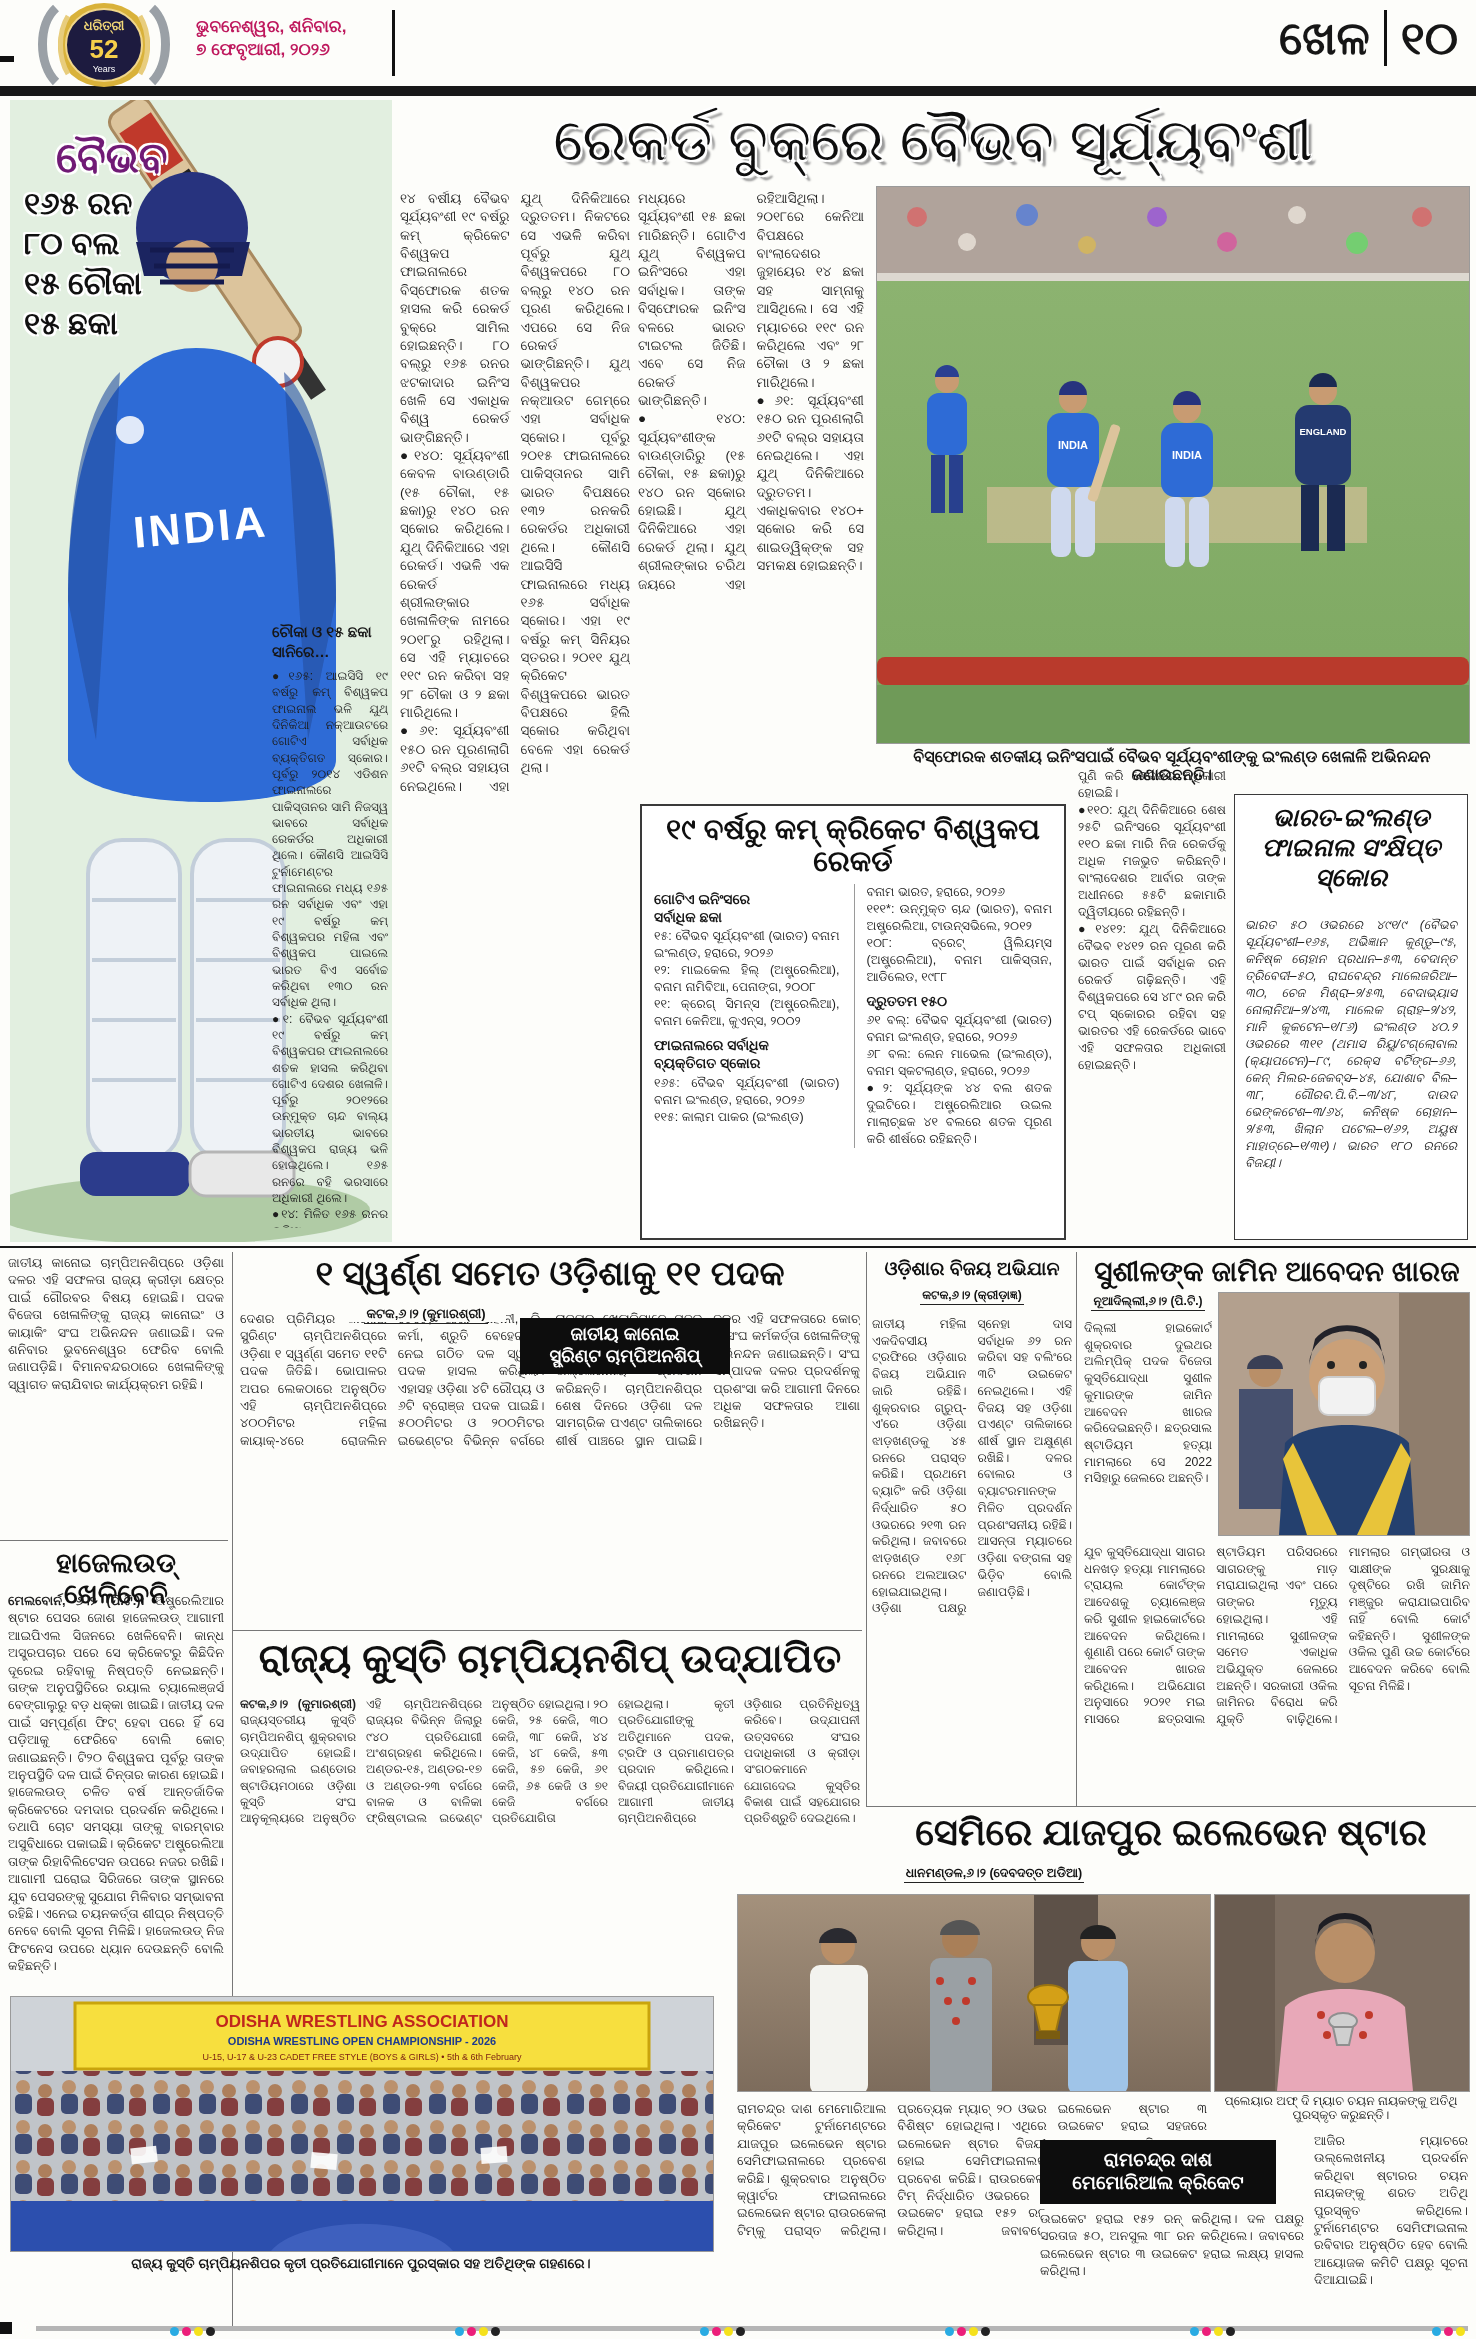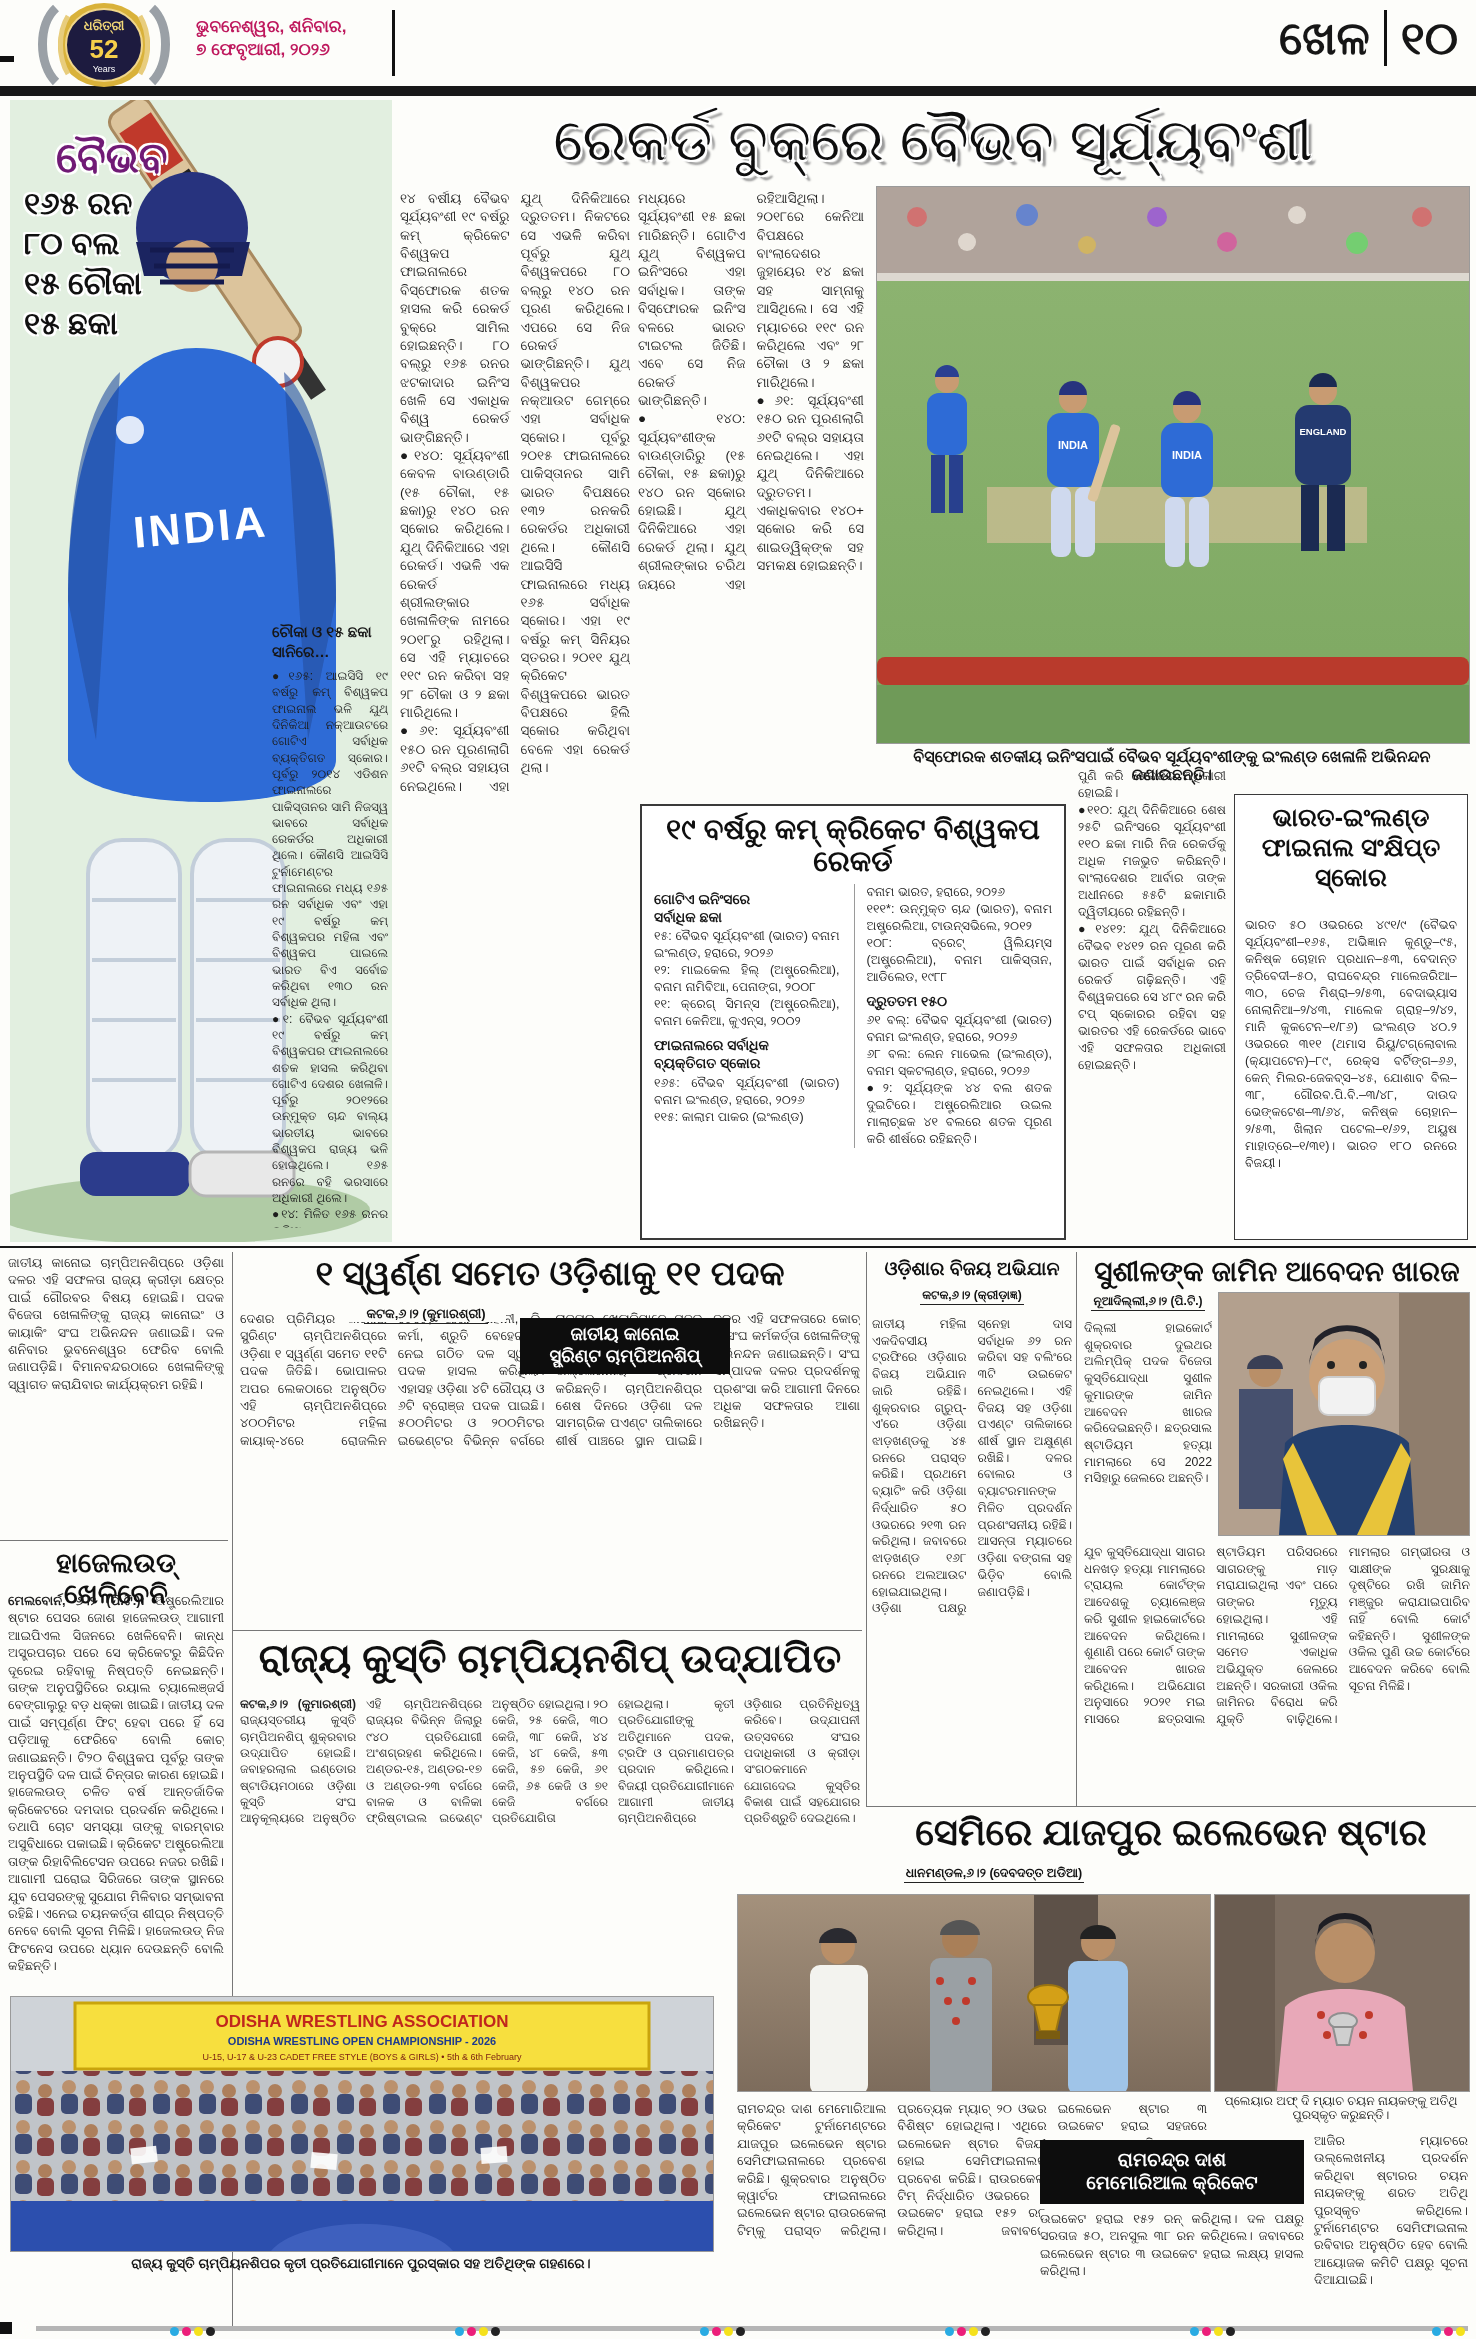--- a/index.html
+++ b/index.html
@@ -222,21 +222,21 @@
 ୬୮ ବଲ: ଲେନ ମାଭେଲ (ଇଂଲଣ୍ଡ), ବନାମ ସ୍କଟଲାଣ୍ଡ, ହରାରେ, ୨୦୨୬
 ●୨: ସୂର୍ଯ୍ୟଙ୍କ ୪୪ ବଲ ଶତକ ଦୁଇଟିରେ। ଅଷ୍ଟ୍ରେଲିଆର ଉଇଲ ମାଲାଚ୍ଛକ ୪୧ ବଲରେ ଶତକ ପୂରଣ କରି ଶୀର୍ଷରେ ରହିଛନ୍ତି।</div>
       </div>
     </div>
   </div>
 
   <div class="abs jtext" style="left:1078px;top:768px;width:148px;height:472px;font-size:12.5px;overflow:hidden;">ପୁଣି କରି ରେକର୍ଡର ଅଧିକାରୀ ହୋଇଛି।
 ●୧୧୦: ଯୁଥ୍ ଦିନିକିଆରେ ଶେଷ ୨୫ଟି ଇନିଂସରେ ସୂର୍ଯ୍ୟବଂଶୀ ୧୧୦ ଛକା ମାରି ନିଜ ରେକର୍ଡକୁ ଅଧିକ ମଜଭୁତ କରିଛନ୍ତି। ବାଂଲାଦେଶର ଆର୍ବାର ତାଙ୍କ ଅଧୀନରେ ୫୫ଟି ଛକାମାରି ଦ୍ୱିତୀୟରେ ରହିଛନ୍ତି।
 ●୧୪୧୨: ଯୁଥ୍ ଦିନିକିଆରେ ବୈଭବ ୧୪୧୨ ରନ ପୂରଣ କରି ଭାରତ ପାଇଁ ସର୍ବାଧିକ ରନ ରେକର୍ଡ ଗଢ଼ିଛନ୍ତି। ଏହି ବିଶ୍ୱକପରେ ସେ ୪୮୯ ରନ କରି ଟପ୍ ସ୍କୋରର ରହିବା ସହ ଭାରତର ଏହି ରେକର୍ଡରେ ଭାବେ ଏହି ସଫଳତାର ଅଧିକାରୀ ହୋଇଛନ୍ତି।</div>
 
-  <div class="abs boxed" style="left:1234px;top:794px;width:234px;height:446px;box-sizing:border-box;padding:8px 10px;border-width:1.5px;">
+  <div class="abs boxed" style="left:1234px;top:794px;width:234px;height:446px;box-sizing:border-box;padding:8px 10px;border-width:1.5px;font-style:italic;">
     <div class="headline" style="font-size:25px;">ଭାରତ-ଇଂଲଣ୍ଡ</div>
     <div class="headline" style="font-size:25px;margin-bottom:24px;">ଫାଇନାଲ ସଂକ୍ଷିପ୍ତ ସ୍କୋର</div>
     <div class="jtext" style="font-size:12.5px;">ଭାରତ ୫୦ ଓଭରରେ ୪୯୧/୯ (ବୈଭବ ସୂର୍ଯ୍ୟବଂଶୀ–୧୬୫, ଅଭିଜ୍ଞାନ କୁଣ୍ଡୁ–୯୫, କନିଷ୍କ ଚୋହାନ ପ୍ରଧାନ–୫୩, ବେଦାନ୍ତ ତ୍ରିବେଦୀ–୫୦, ରାଘବେନ୍ଦ୍ର ମାଲେଜରିଆ–୩୦, ଚେଜ ମିଶ୍ରା–୨/୫୩, ବେଦାଭ୍ୟାସ ନୋଲାନିଆ–୨/୪୩, ମାଲେକ ଗ୍ରାହ–୨/୪୨, ମାନି କୁକଟେନ–୧/୮୬) ଇଂଲଣ୍ଡ ୪୦.୨ ଓଭରରେ ୩୧୧ (ଥମାସ ରିୟୁ/ଟଗ୍ଲୋବାଲ (କ୍ୟାପଟେନ)–୮୯, ରେକ୍ସ ବର୍ଟିଙ୍ଗ–୬୬, କେନ୍ ମିଲର-ଜେକବ୍ସ–୪୫, ଯୋଶାବ ବିଲ–୩୮, ଗୌରବ.ପି.ବି.–୩/୪୮, ଦାଉଦ ଭେଙ୍କଟେଶ–୩/୬୪, କନିଷ୍କ ଚୋହାନ–୨/୫୩, ଖିଲାନ ପଟେଲ–୧/୬୨, ଅୟୁଷ ମାହାତ୍ରେ–୧/୩୧)। ଭାରତ ୧୮୦ ରନରେ ବିଜୟୀ।</div>
   </div>
 
   <div class="abs rule-h" style="left:0;top:1246px;width:1476px;"></div>
   <div class="abs rule-v" style="left:232px;top:1252px;height:1078px;width:1px;background:#777;"></div>
   <div class="abs rule-v" style="left:866px;top:1252px;height:554px;width:1px;background:#777;"></div>
   <div class="abs rule-v" style="left:1076px;top:1252px;height:554px;width:1px;background:#777;"></div>
   <div class="abs rule-h" style="left:232px;top:1630px;width:630px;height:1px;background:#777;"></div>
@@ -373,21 +373,21 @@
       <g transform="translate(112,118)">
           <ellipse cx="16" cy="8" rx="14" ry="8" fill="#cfcfcf" stroke="#8f8f8f" stroke-width="2"></ellipse>
           <path d="M6,14 L26,14 L22,32 L10,32 Z" fill="#cfcfcf" stroke="#8f8f8f" stroke-width="2"></path>
         </g>
     </svg>
   </div>
   <div class="abs caption" style="left:1214px;top:2094px;width:254px;font-size:12.3px;font-weight:normal;">ପ୍ଲେୟାର ଅଫ୍ ଦି ମ୍ୟାଚ ଚୟନ ନାୟକଙ୍କୁ ଅତିଥି ପୁରସ୍କୃତ କରୁଛନ୍ତି।</div>
 
   <div class="abs jtext cols3" style="left:737px;top:2100px;width:470px;height:228px;font-size:12.8px;overflow:hidden;">ରାମଚନ୍ଦ୍ର ଦାଶ ମେମୋରିଆଲ କ୍ରିକେଟ ଟୁର୍ନାମେଣ୍ଟରେ ଯାଜପୁର ଇଲେଭେନ ଷ୍ଟାର ସେମିଫାଇନାଲରେ ପ୍ରବେଶ କରିଛି। ଶୁକ୍ରବାର ଅନୁଷ୍ଠିତ କ୍ୱାର୍ଟର ଫାଇନାଲରେ ଇଲେଭେନ ଷ୍ଟାର ରାଉରକେଲା ଟିମ୍‌କୁ ପରାସ୍ତ କରିଥିଲା। ପ୍ରତ୍ୟେକ ମ୍ୟାଚ୍ ୨୦ ଓଭର ବିଶିଷ୍ଟ ହୋଇଥିଲା। ଏଥିରେ ଇଲେଭେନ ଷ୍ଟାର ବିଜୟୀ ହୋଇ ସେମିଫାଇନାଲକୁ ପ୍ରବେଶ କରିଛି। ରାଉରକେଲା ଟିମ୍ ନିର୍ଦ୍ଧାରିତ ଓଭରରେ ୮ ଉଇକେଟ ହରାଇ ୧୫୨ ରନ୍ କରିଥିଲା। ଜବାବରେ ଇଲେଭେନ ଷ୍ଟାର ୩ ଉଇକେଟ ହରାଇ ସହଜରେ ଲକ୍ଷ୍ୟ ହାସଲ କରିନେଇଥିଲା। ଦଳର ଅଲରାଉଣ୍ଡ ପ୍ରଦର୍ଶନ ଦର୍ଶକଙ୍କୁ ପ୍ରଭାବିତ କରିଥିଲା।</div>
 
-  <div class="abs tagbox" style="left:1040px;top:2140px;width:264px;height:64px;font-size:19px;z-index:4;">
+  <div class="abs tagbox" style="left:1040px;top:2140px;width:236px;height:64px;font-size:19px;z-index:4;">
     <div>ରାମଚନ୍ଦ୍ର ଦାଶ</div>
     <div>ମେମୋରିଆଲ କ୍ରିକେଟ</div>
   </div>
   <div class="abs jtext" style="left:1040px;top:2210px;width:264px;height:112px;font-size:12.8px;background:#fdfdfa;z-index:4;overflow:hidden;">ଉଇକେଟ ହରାଇ ୧୫୨ ରନ୍ କରିଥିଲା। ଦଳ ପକ୍ଷରୁ ସରତାଜ ୫୦, ଅନସୁଲ ୩୮ ରନ କରିଥିଲେ। ଜବାବରେ ଇଲେଭେନ ଷ୍ଟାର ୩ ଉଇକେଟ ହରାଇ ଲକ୍ଷ୍ୟ ହାସଲ କରିଥିଲା।</div>
   <div class="abs jtext" style="left:1314px;top:2132px;width:154px;height:196px;font-size:12.8px;overflow:hidden;">ଆଜିର ମ୍ୟାଚରେ ଉଲ୍ଲେଖନୀୟ ପ୍ରଦର୍ଶନ କରିଥିବା ଷ୍ଟାରର ଚୟନ ନାୟକଙ୍କୁ ଶରତ ଅତିଥି ପୁରସ୍କୃତ କରିଥିଲେ। ଟୁର୍ନାମେଣ୍ଟର ସେମିଫାଇନାଲ ରବିବାର ଅନୁଷ୍ଠିତ ହେବ ବୋଲି ଆୟୋଜକ କମିଟି ପକ୍ଷରୁ ସୂଚନା ଦିଆଯାଇଛି।</div>
 
   <div class="abs" style="left:36px;top:2326px;width:1432px;height:5px;background:#b5b5b5;"></div>
   <div class="abs" style="left:0;top:2322px;width:12px;height:12px;background:#111;"></div>
   <div class="abs" style="left:170px;top:2322px;"><span class="regdot" style="background:#29abe2"></span><span class="regdot" style="background:#ec1e79"></span><span class="regdot" style="background:#f5e11a"></span><span class="regdot" style="background:#222"></span></div>
   <div class="abs" style="left:455px;top:2322px;"><span class="regdot" style="background:#29abe2"></span><span class="regdot" style="background:#ec1e79"></span><span class="regdot" style="background:#f5e11a"></span><span class="regdot" style="background:#222"></span></div>

